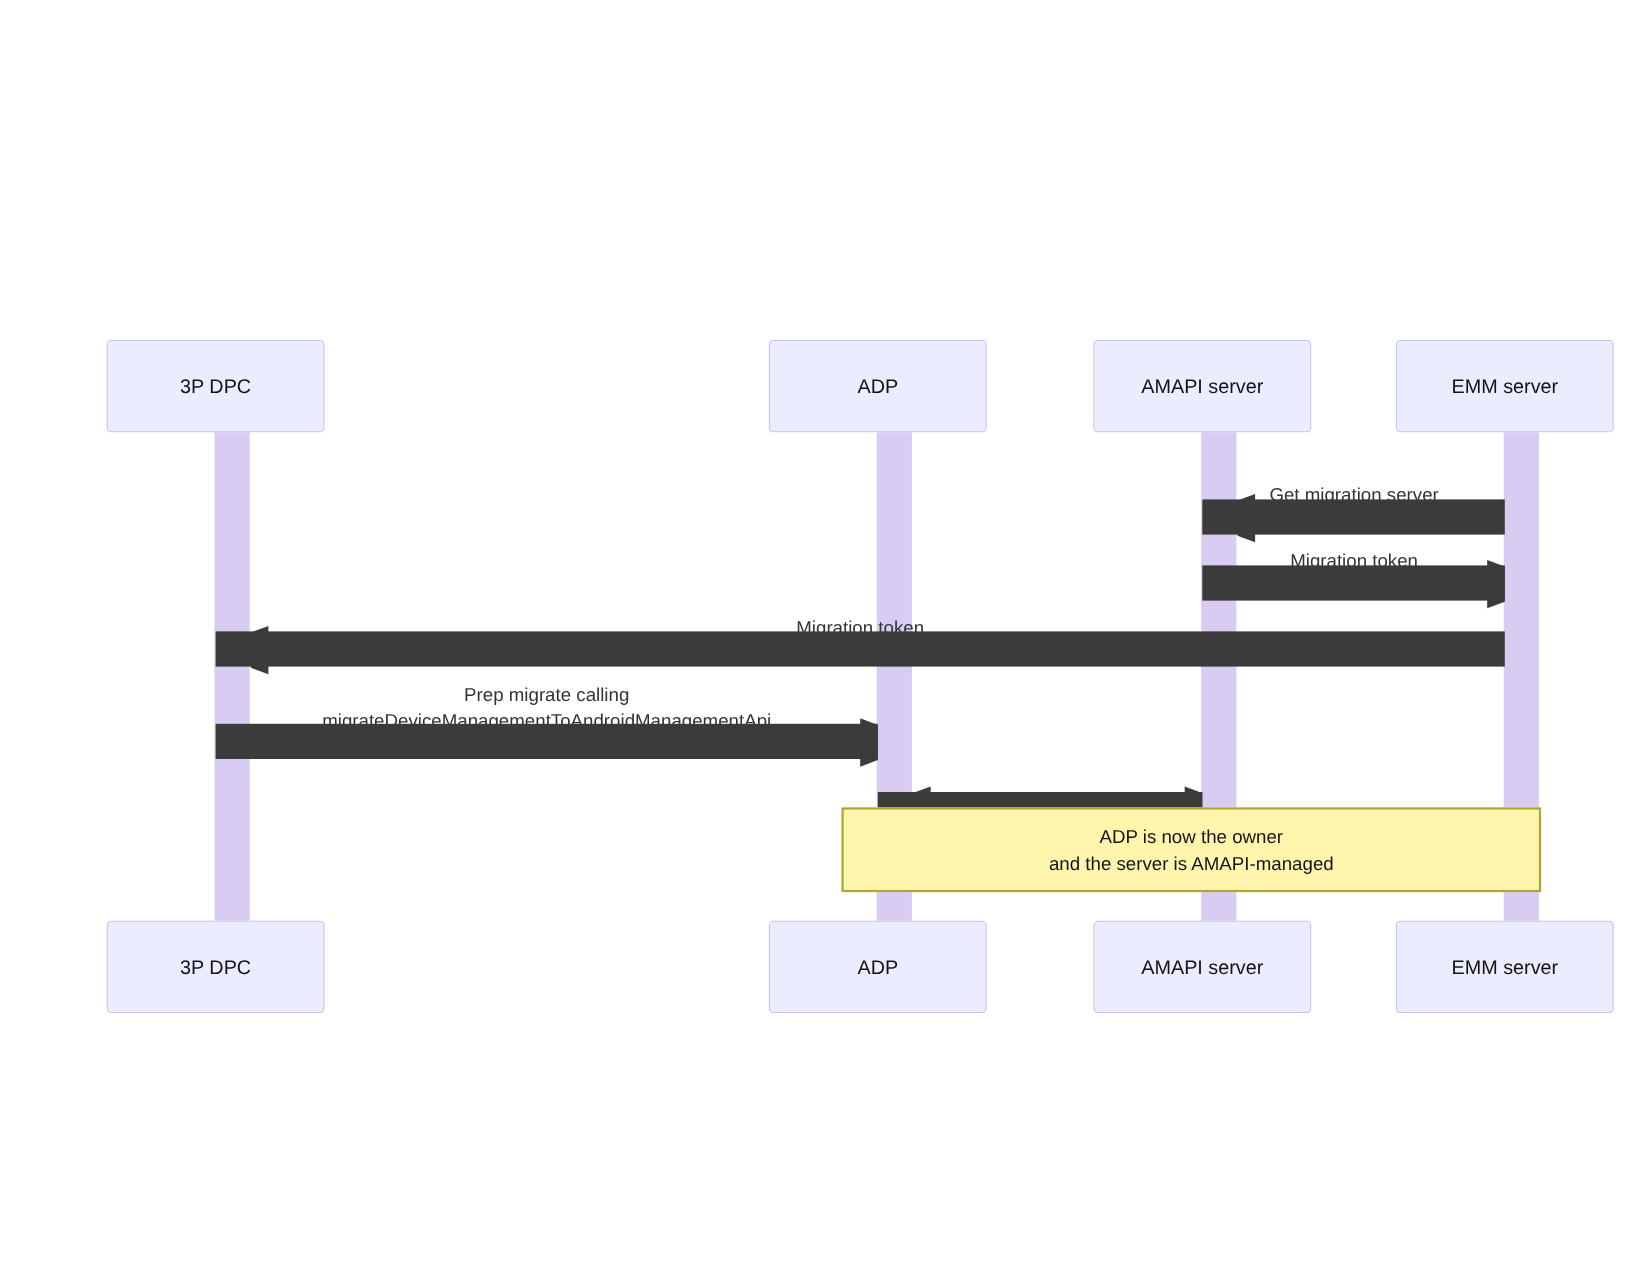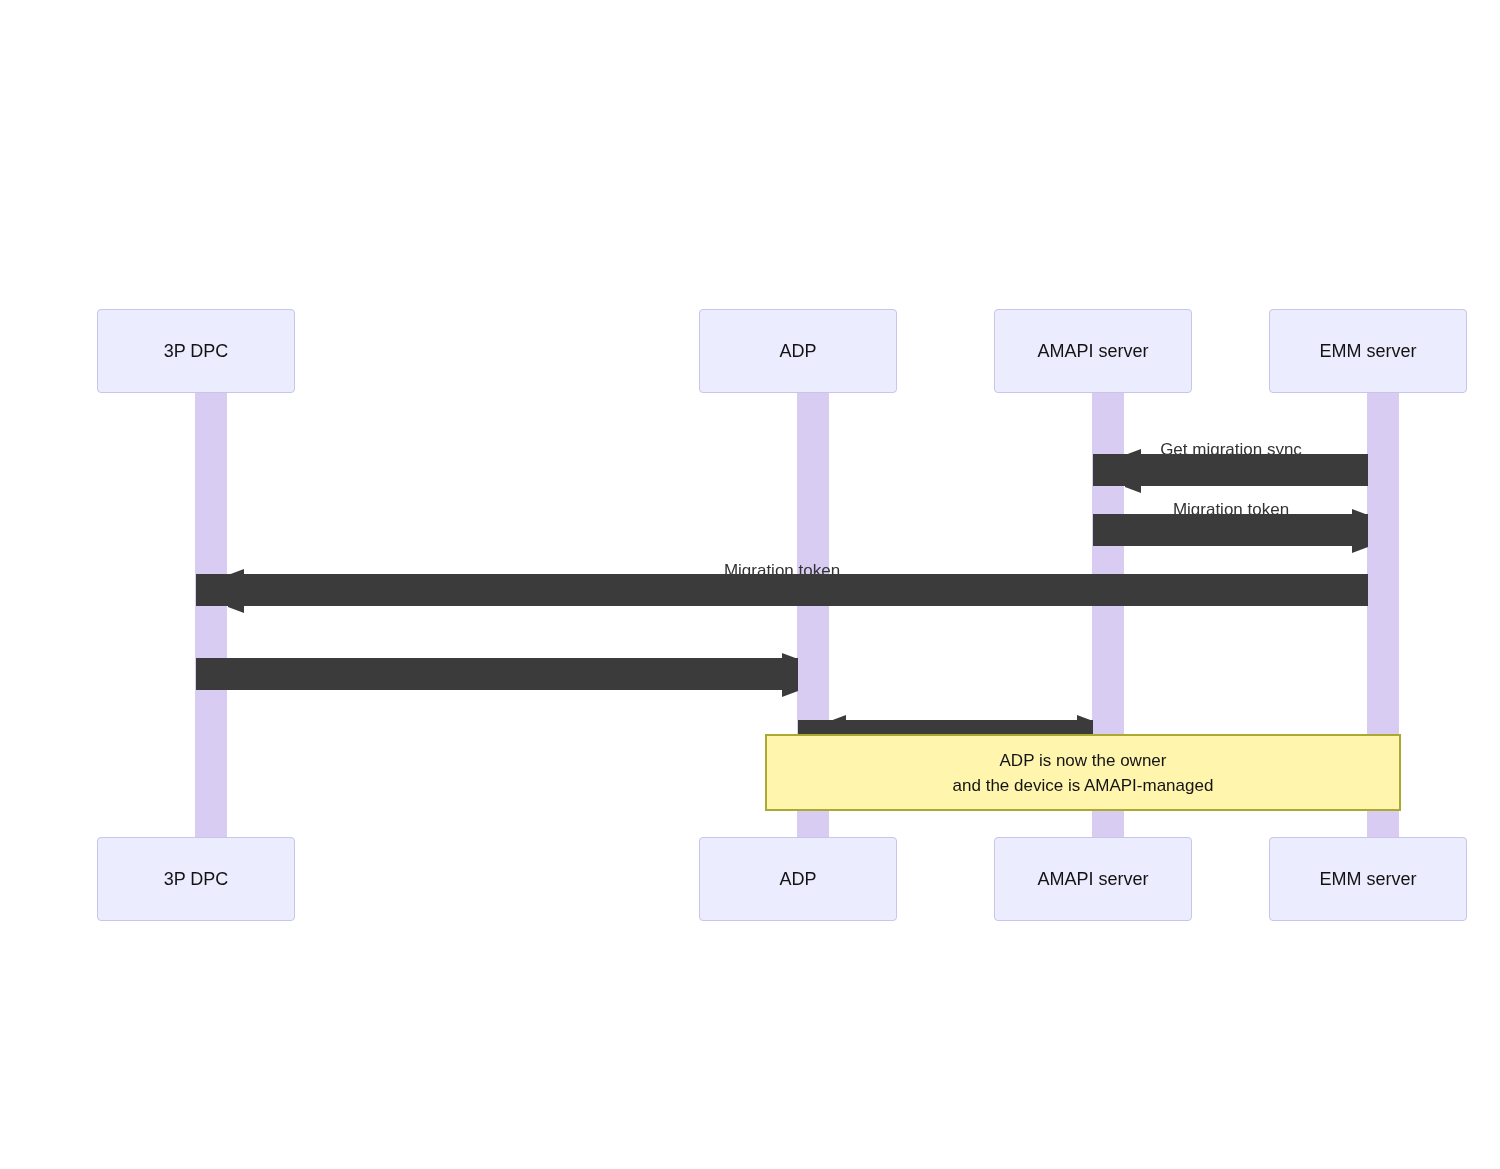--- a/index.html
+++ b/index.html
@@ -94,42 +94,44 @@
   <div class="actor" style="left:667px;  top:277px;">
     <span>ADP</span>
   </div>
   <div class="actor" style="left:962px;  top:277px;">
     <span>AMAPI server</span>
   </div>
   <div class="actor" style="left:1237px; top:277px;">
     <span>EMM server</span>
   </div>
 
-  <div class="msg-label" style="left:1061px; top:390px; width:276px;">Get migration sync</div>
+  <div class="msg-label" style="left:1061px; top:390px; width:276px;">Get migration server</div>
   <div class="msg-line" style="left:1061px; top:422px; width:275px;"></div>
   <span class="arrowhead to-left" style="left:1061px; top:417px;"></span>
 
   <div class="msg-label" style="left:1061px; top:450px; width:276px;">Migration token</div>
   <div class="msg-line" style="left:1061px; top:482px; width:275px;"></div>
   <span class="arrowhead to-right" style="left:1320px; top:477px;"></span>
 
   <div class="msg-label" style="left:164px; top:511px; width:1172px;">Migration token</div>
   <div class="msg-line" style="left:164px; top:542px; width:1172px;"></div>
   <span class="arrowhead to-left" style="left:164px; top:537px;"></span>
 
+  <div class="msg-label" style="left:164px; top:572px; width:602px;">Prep migrate calling
+migrateDeviceManagementToAndroidManagementApi</div>
   <div class="msg-line" style="left:164px; top:626px; width:602px;"></div>
   <span class="arrowhead to-right" style="left:750px; top:621px;"></span>
 
   <div class="msg-line" style="left:766px; top:688px; width:295px;"></div>
   <span class="arrowhead to-left" style="left:766px; top:683px;"></span>
   <span class="arrowhead to-right" style="left:1045px; top:683px;"></span>
 
   <div class="note">
     <span>ADP is now the owner
-and the device is AMAPI-managed</span>
+and the server is AMAPI-managed</span>
   </div>
 
   <div class="actor" style="left:65px;   top:805px;">
     <span>3P DPC</span>
   </div>
   <div class="actor" style="left:667px;  top:805px;">
     <span>ADP</span>
   </div>
   <div class="actor" style="left:962px;  top:805px;">
     <span>AMAPI server</span>

